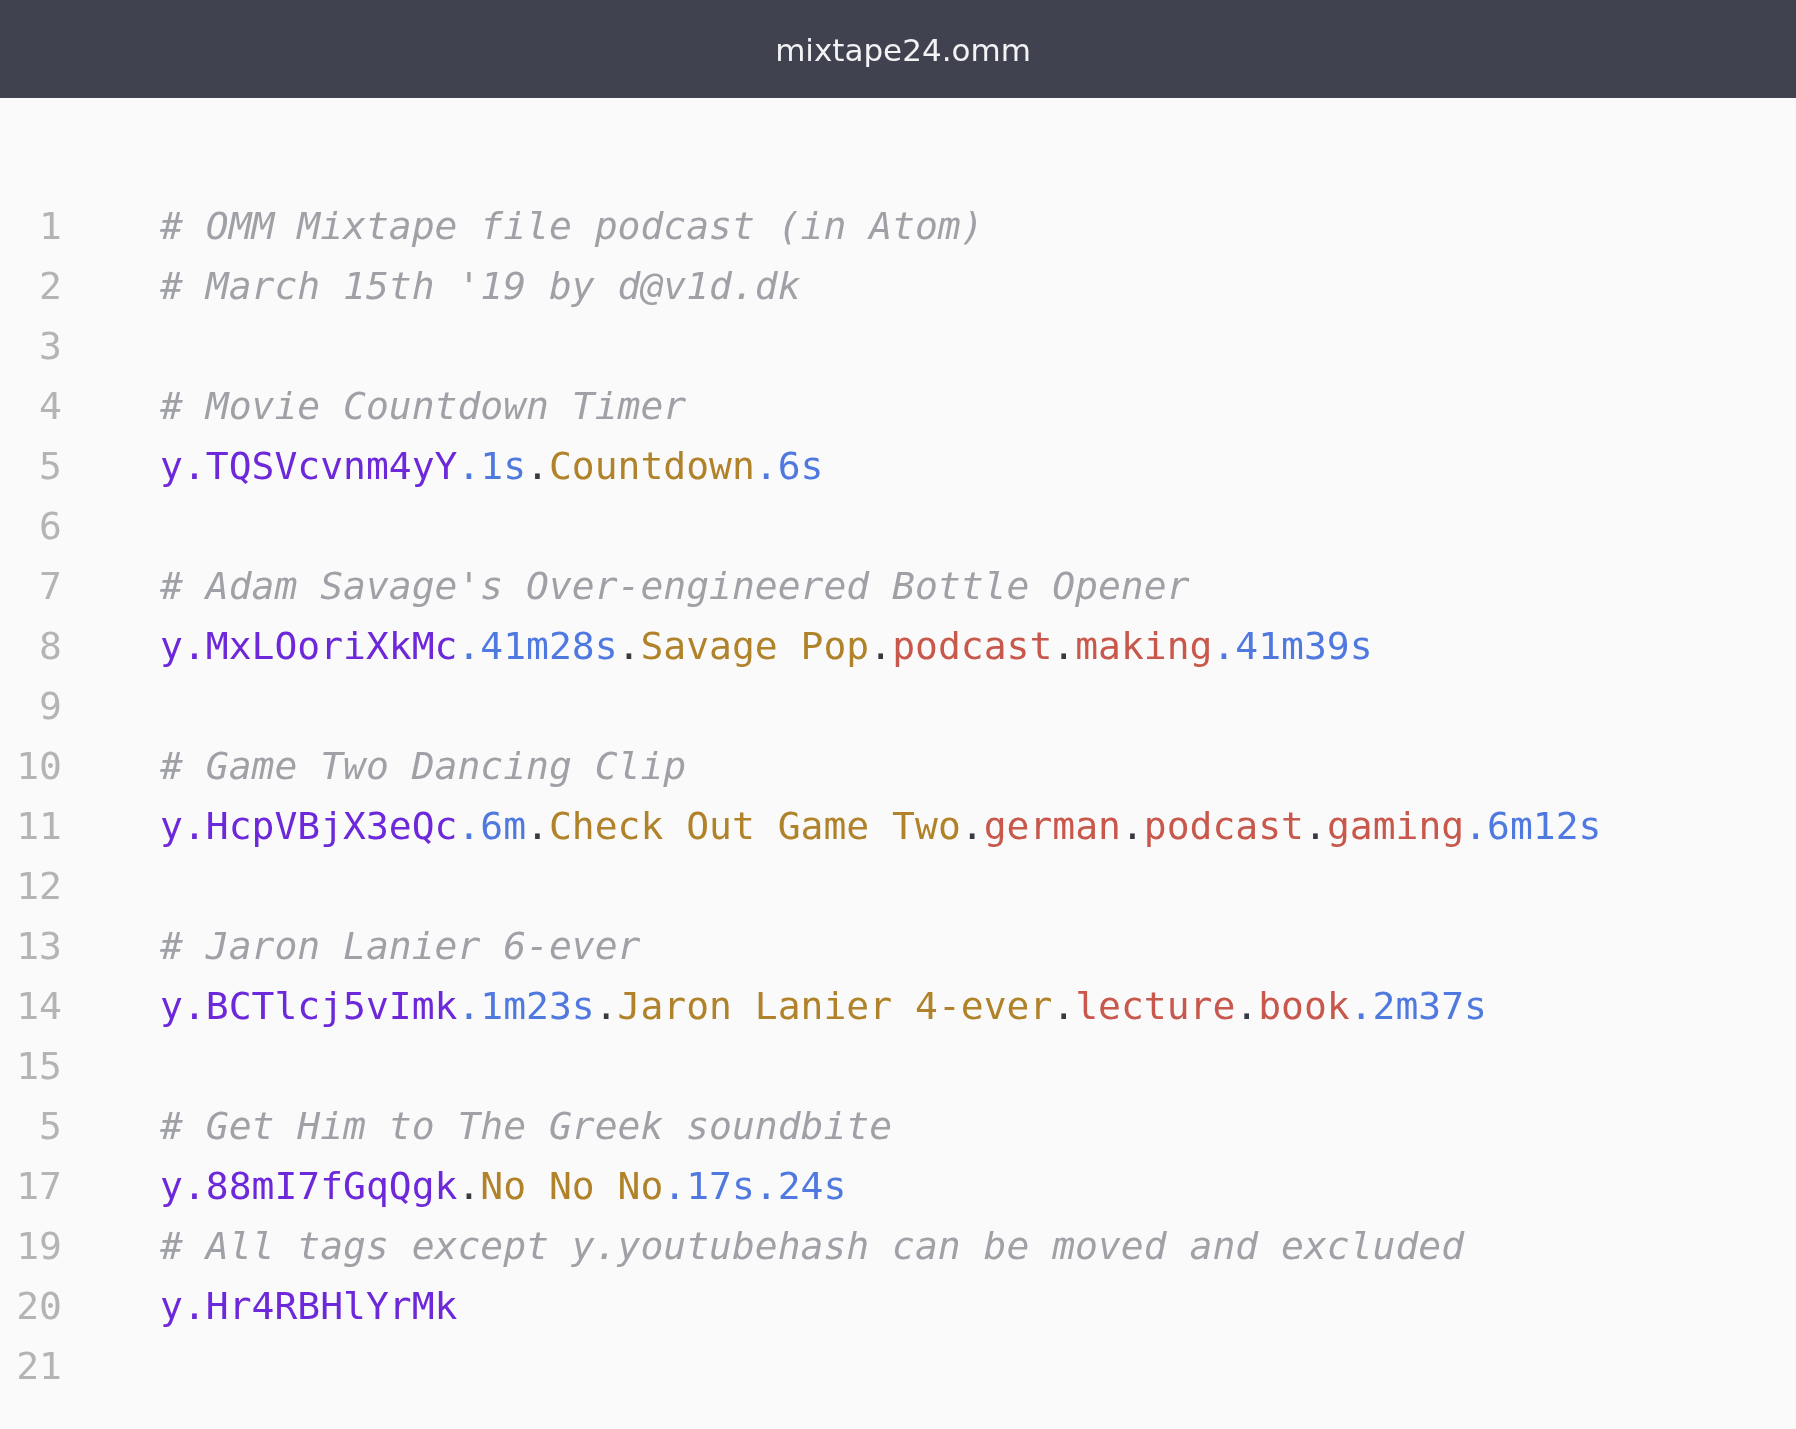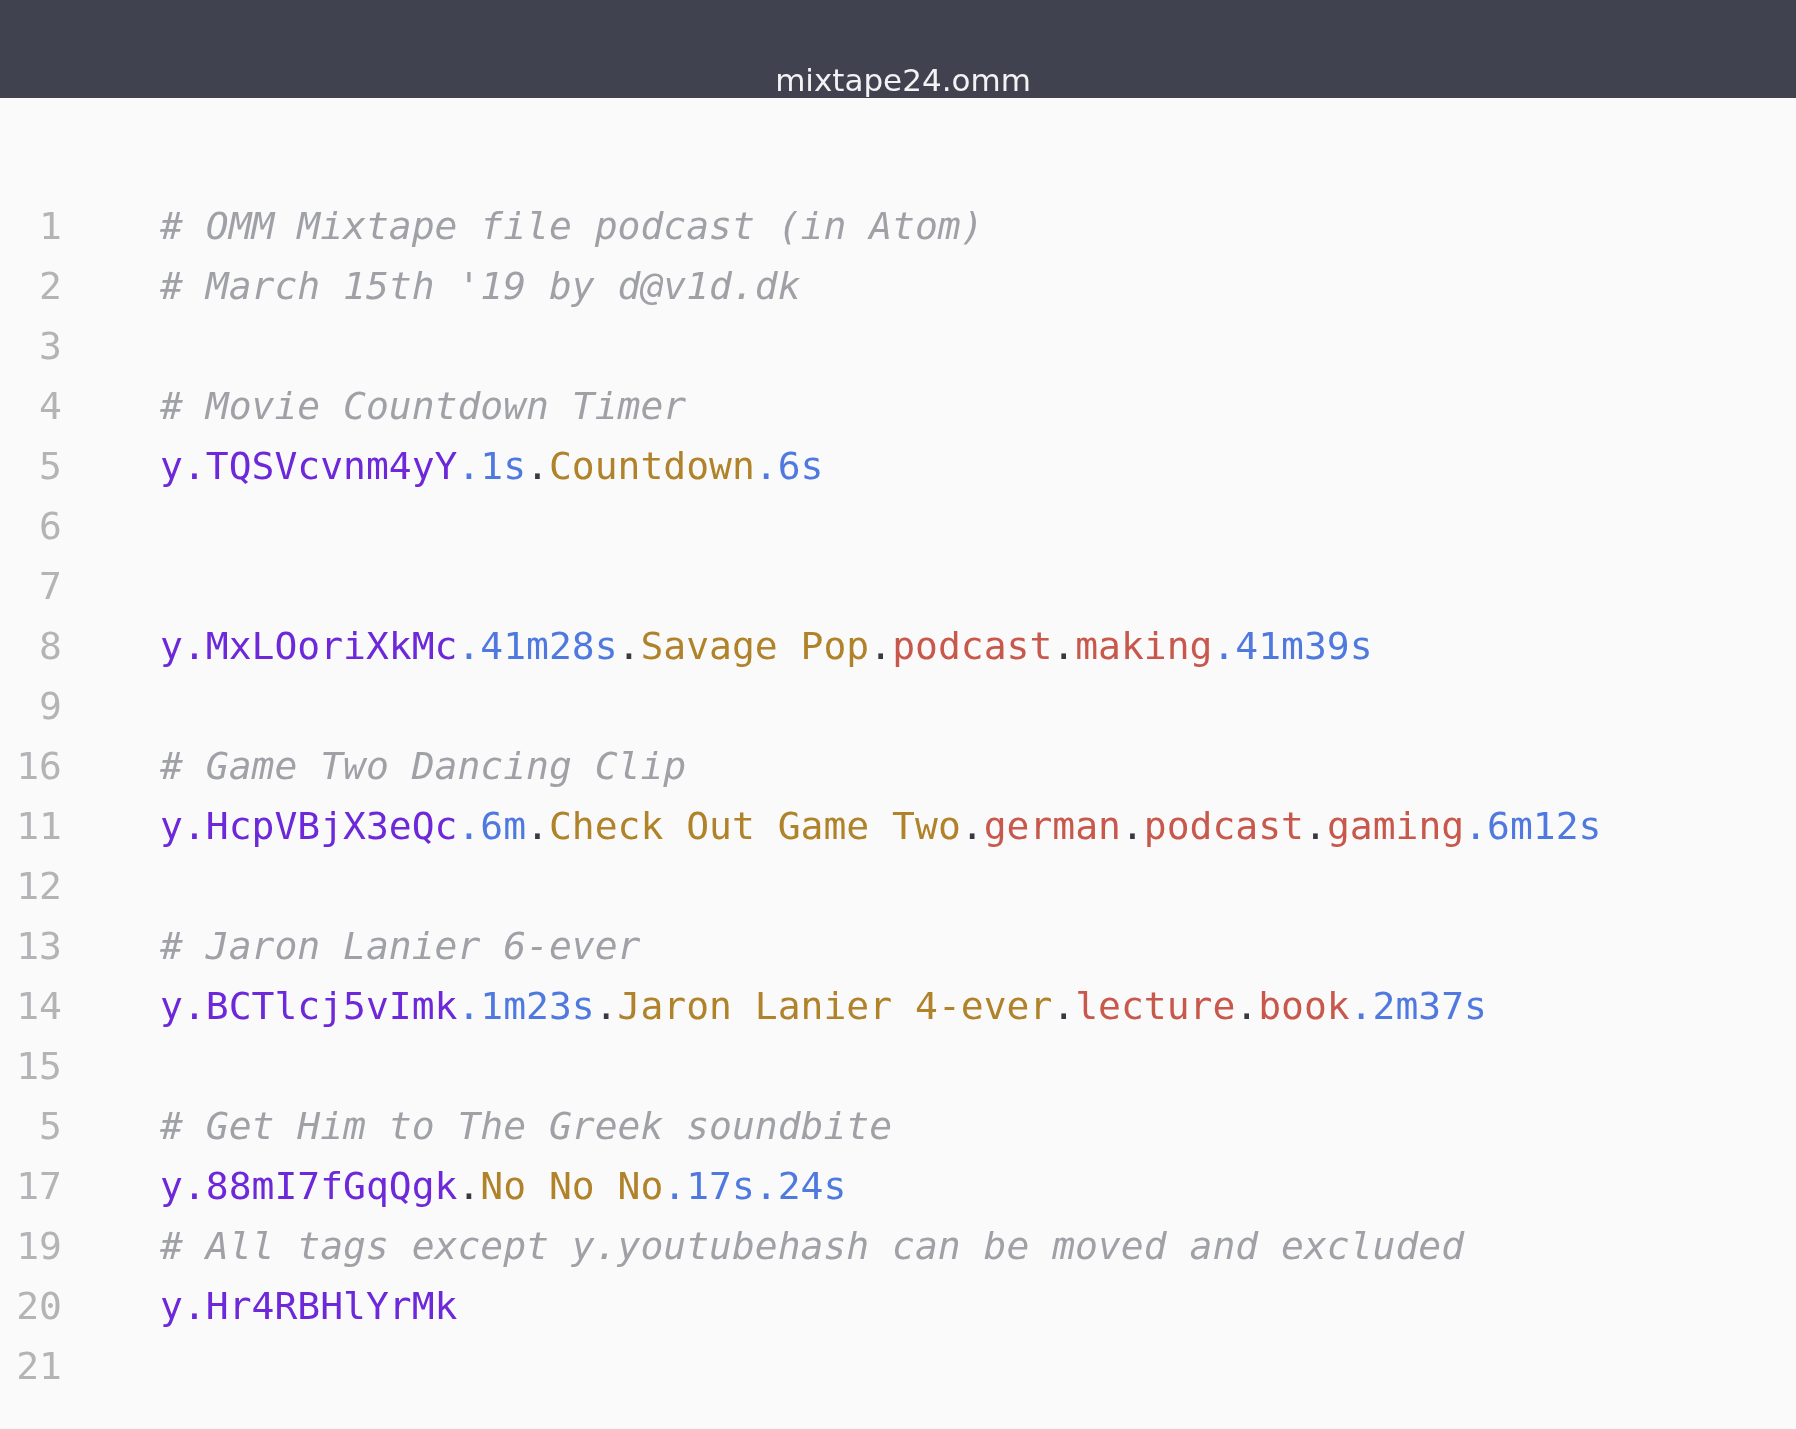--- a/index.html
+++ b/index.html
@@ -14,21 +14,21 @@
       width: 1796px;
       height: 1429px;
       display: flex;
       flex-direction: column;
       background: #fafafa;
     }
     .titlebar {
       height: 98px;
       background: #40434f;
       display: flex;
-      align-items: flex-end;
+      align-items: center;
       justify-content: center;
       flex-shrink: 0;
     }
     .titlebar .title {
       color: #f3f3f5;
       font-family: "DejaVu Sans", sans-serif;
       font-size: 31px;
       letter-spacing: 0px;
       margin-left: 10px;
       padding-top: 2px;
@@ -78,24 +78,24 @@
     <span class="title">mixtape24.omm</span>
   </div>
   <div class="editor">
     <div class="lines" id="lines">
         <div class="line"><span class="gutter">1</span><span class="code"><span class="tok-comment"># OMM Mixtape file podcast (in Atom)</span></span></div>
         <div class="line"><span class="gutter">2</span><span class="code"><span class="tok-comment"># March 15th '19 by d@v1d.dk</span></span></div>
         <div class="line"><span class="gutter">3</span><span class="code"></span></div>
         <div class="line"><span class="gutter">4</span><span class="code"><span class="tok-comment"># Movie Countdown Timer</span></span></div>
         <div class="line"><span class="gutter">5</span><span class="code"><span class="tok-hash">y.TQSVcvnm4yY</span><span class="tok-time">.1s</span><span class="tok-dot">.</span><span class="tok-title">Countdown</span><span class="tok-time">.6s</span></span></div>
         <div class="line"><span class="gutter">6</span><span class="code"></span></div>
-        <div class="line"><span class="gutter">7</span></div>
+        <div class="line"><span class="gutter">7</span><span class="code"><span class="tok-comment"># Adam Savage's Over-engineered Bottle Opener</span></span></div>
         <div class="line"><span class="gutter">8</span><span class="code"><span class="tok-hash">y.MxLOoriXkMc</span><span class="tok-time">.41m28s</span><span class="tok-dot">.</span><span class="tok-title">Savage Pop</span><span class="tok-dot">.</span><span class="tok-tag">podcast</span><span class="tok-dot">.</span><span class="tok-tag">making</span><span class="tok-time">.41m39s</span></span></div>
         <div class="line"><span class="gutter">9</span><span class="code"></span></div>
-        <div class="line"><span class="gutter">16</span><span class="code"><span class="tok-comment"># Game Two Dancing Clip</span></span></div>
+        <div class="line"><span class="gutter">10</span><span class="code"><span class="tok-comment"># Game Two Dancing Clip</span></span></div>
         <div class="line"><span class="gutter">11</span><span class="code"><span class="tok-hash">y.HcpVBjX3eQc</span><span class="tok-time">.6m</span><span class="tok-dot">.</span><span class="tok-title">Check Out Game Two</span><span class="tok-dot">.</span><span class="tok-tag">german</span><span class="tok-dot">.</span><span class="tok-tag">podcast</span><span class="tok-dot">.</span><span class="tok-tag">gaming</span><span class="tok-time">.6m12s</span></span></div>
         <div class="line"><span class="gutter">12</span><span class="code"></span></div>
         <div class="line"><span class="gutter">13</span><span class="code"><span class="tok-comment"># Jaron Lanier 6-ever</span></span></div>
         <div class="line"><span class="gutter">14</span><span class="code"><span class="tok-hash">y.BCTlcj5vImk</span><span class="tok-time">.1m23s</span><span class="tok-dot">.</span><span class="tok-title">Jaron Lanier 4-ever</span><span class="tok-dot">.</span><span class="tok-tag">lecture</span><span class="tok-dot">.</span><span class="tok-tag">book</span><span class="tok-time">.2m37s</span></span></div>
         <div class="line"><span class="gutter">15</span><span class="code"></span></div>
         <div class="line"><span class="gutter">5</span><span class="code"><span class="tok-comment"># Get Him to The Greek soundbite</span></span></div>
         <div class="line"><span class="gutter">17</span><span class="code"><span class="tok-hash">y.88mI7fGqQgk</span><span class="tok-dot">.</span><span class="tok-title">No No No</span><span class="tok-time">.17s.24s</span></span></div>
         <div class="line"><span class="gutter">19</span><span class="code"><span class="tok-comment"># All tags except y.youtubehash can be moved and excluded</span></span></div>
         <div class="line"><span class="gutter">20</span><span class="code"><span class="tok-hash">y.Hr4RBHlYrMk</span></span></div>
         <div class="line"><span class="gutter">21</span><span class="code"></span></div>

